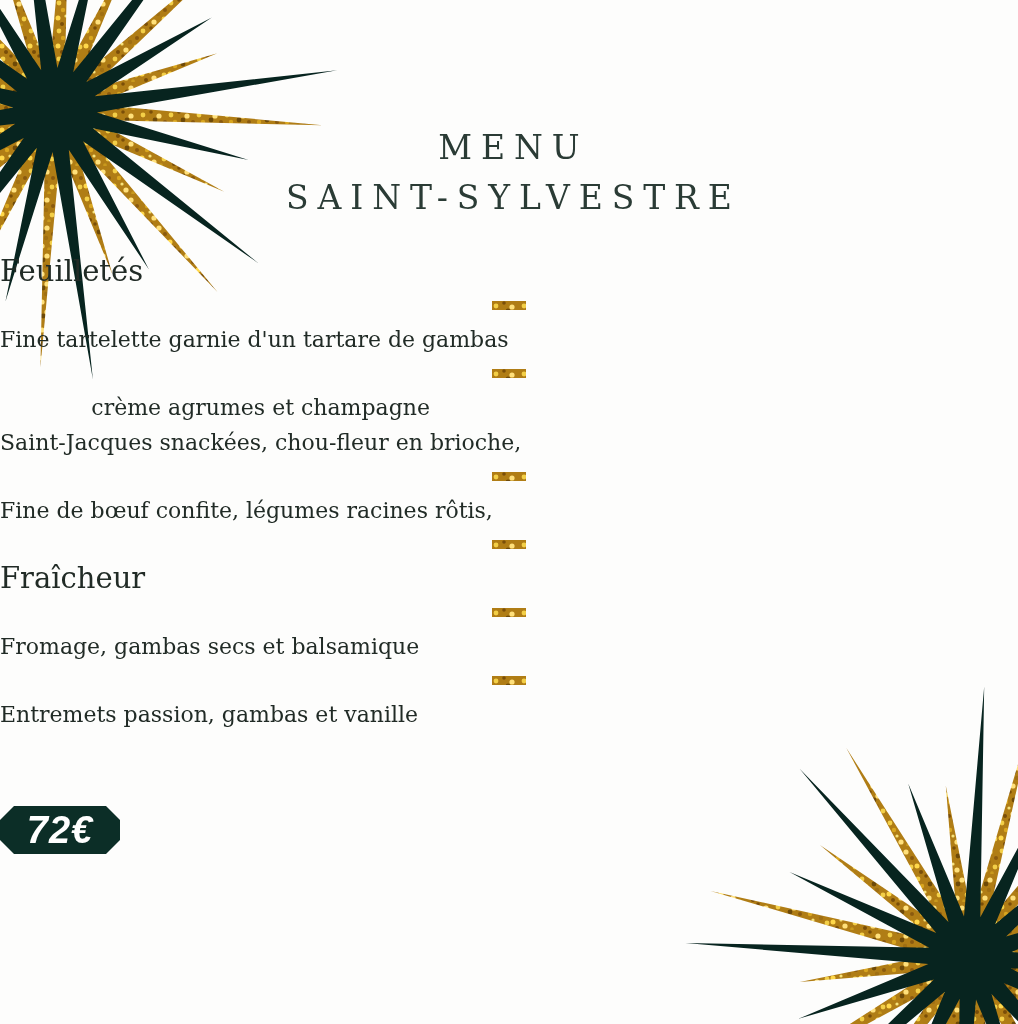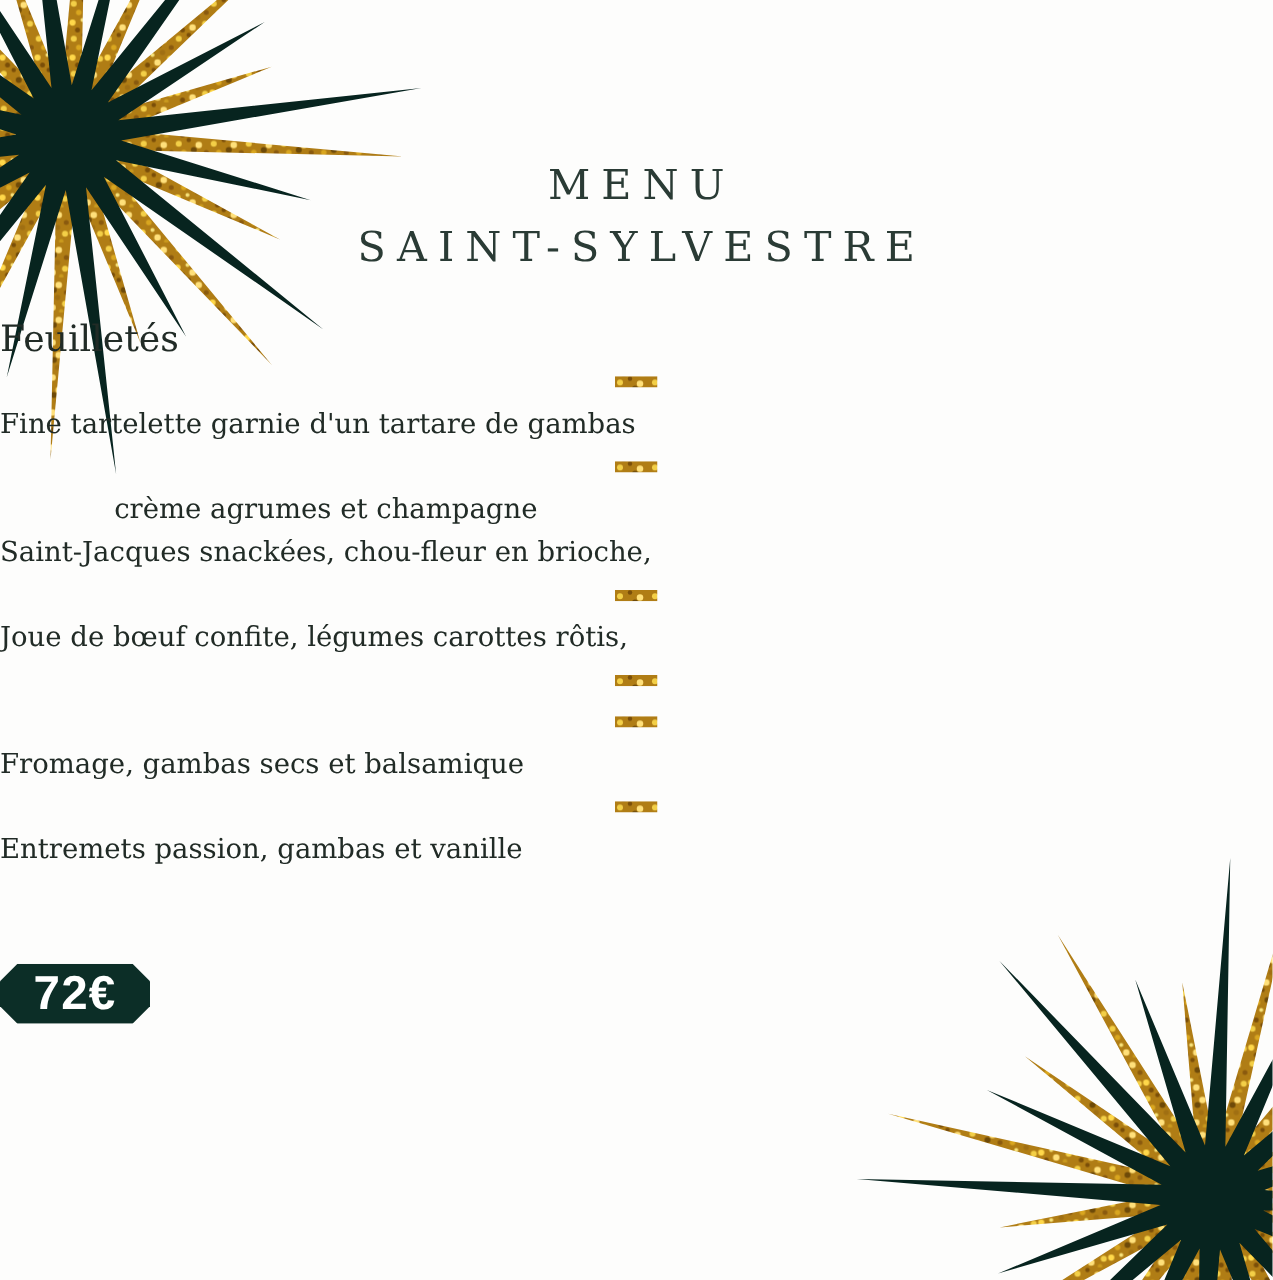--- a/index.html
+++ b/index.html
@@ -21,20 +21,21 @@
   .course-heading{font-size:29px;line-height:35px;text-align:center;}
   .dish{text-align:center;}
   .dish-line{font-size:22px;line-height:35px;}
   .gold-divider{width:34px;height:9px;margin:12px auto;display:block;}
   
   .price-badge{
     margin-top:74px;width:120px;height:48px;background:#0c2e27;
     display:flex;align-items:center;justify-content:center;
     clip-path:polygon(14px 0,calc(100% - 14px) 0,100% 14px,100% calc(100% - 14px),
                       calc(100% - 14px) 100%,14px 100%,0 calc(100% - 14px),0 14px);
+    font-style:italic;
   }
   .price-label{
     font-family:"Liberation Sans","DejaVu Sans",sans-serif;
     font-weight:bold;font-size:38px;color:#ffffff;letter-spacing:1px;line-height:48px;
   }
   svg{display:block;}
 </style>
 </head>
 <body>
 
@@ -97,27 +98,28 @@
   <div class="dish">
     <div class="dish-line">crème agrumes et champagne</div>
     <div class="dish-line">Saint-Jacques snackées, chou-fleur en brioche,</div>
   </div>
 
   <svg class="gold-divider" width="34" height="9">
       <rect width="34" height="9" fill="url(#glitter)"></rect>
     </svg>
 
   <div class="dish">
-    <div class="dish-line">Joue de bœuf confite, légumes carottes rôtis,</div>
+    <div class="dish-line">Fine de bœuf confite, légumes racines rôtis,</div>
   </div>
 
   <svg class="gold-divider" width="34" height="9">
       <rect width="34" height="9" fill="url(#glitter)"></rect>
     </svg>
 
+  <div class="course-heading">Fraîcheur</div>
 
   <svg class="gold-divider" width="34" height="9">
       <rect width="34" height="9" fill="url(#glitter)"></rect>
     </svg>
 
   <div class="dish">
     <div class="dish-line">Fromage, gambas secs et balsamique</div>
   </div>
 
   <svg class="gold-divider" width="34" height="9">

